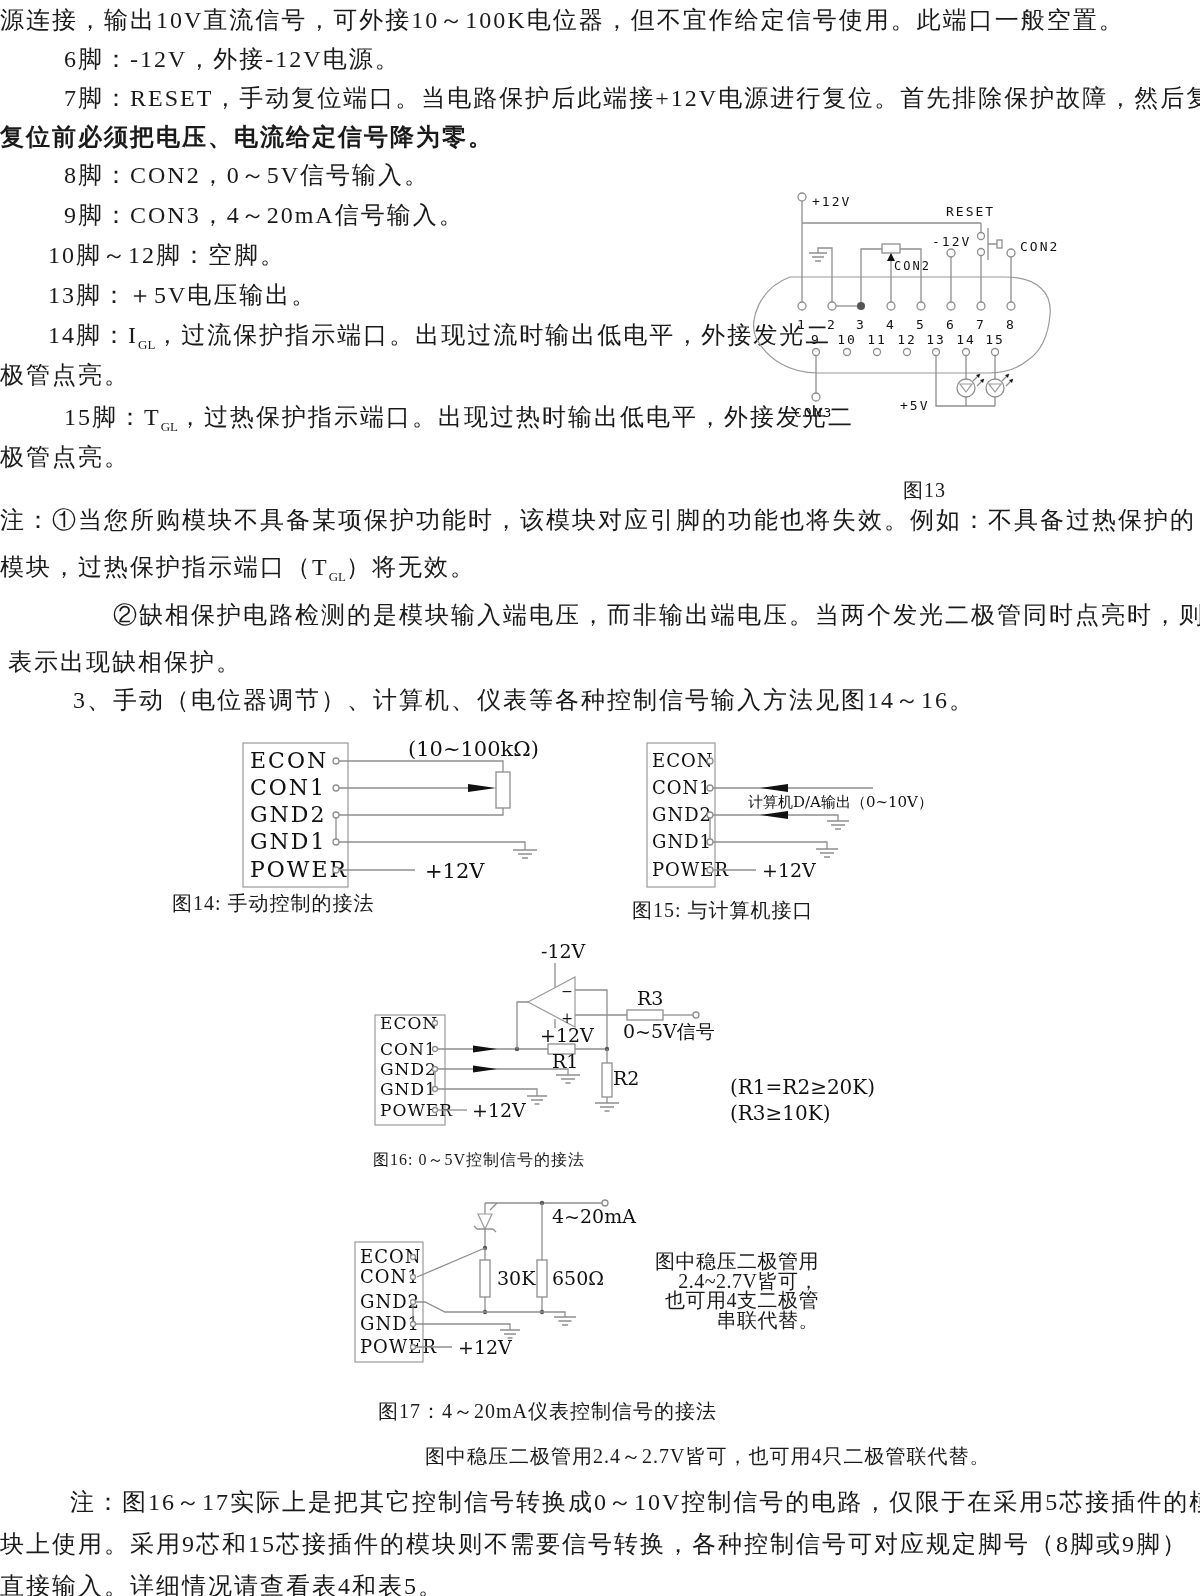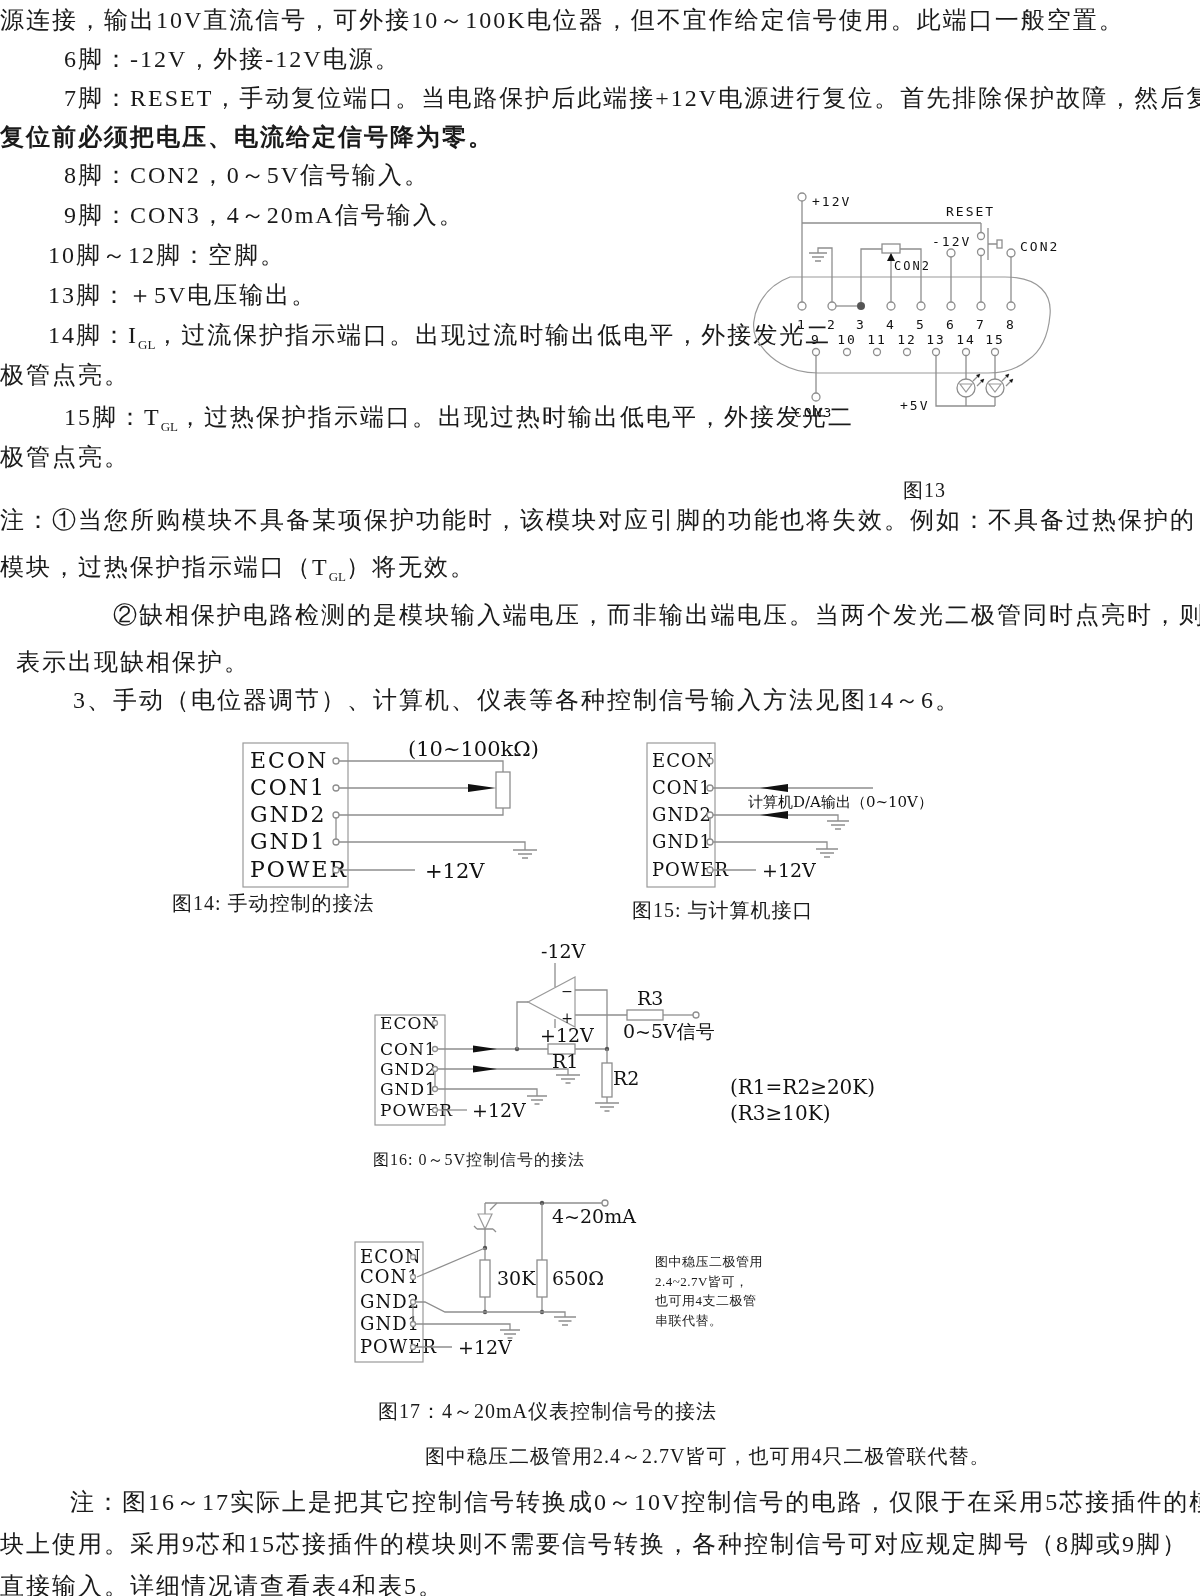--- a/index.html
+++ b/index.html
@@ -2,21 +2,21 @@
 <html><head>
 <meta charset="utf-8">
 <style>
   html,body{margin:0;padding:0;}
   body{width:1200px;height:1596px;position:relative;background:#ffffff;overflow:hidden;
        font-family:"Liberation Serif","DejaVu Serif",serif;color:#1a1a1a;}
   .line{position:absolute;white-space:nowrap;font-size:24px;letter-spacing:2px;line-height:28px;}
   .line.bold{font-weight:700;text-align:right;}
   .line sub{font-size:13px;letter-spacing:0;}
   .cap{position:absolute;white-space:nowrap;font-size:20px;letter-spacing:1px;}
-  .sidenote{position:absolute;font-size:13px;line-height:19.5px;letter-spacing:.5px;white-space:nowrap;}
+  .sidenote{position:absolute;font-size:20px;line-height:19.5px;letter-spacing:.5px;white-space:nowrap;text-align:right;}
   svg{position:absolute;overflow:visible;}
   svg text{font-family:"DejaVu Serif",serif;fill:#111;}
   svg text.m{font-family:"DejaVu Sans Mono",monospace;font-size:13px;letter-spacing:2px;}
   svg text.lbl{font-size:22px;letter-spacing:2px;}
   svg text.lbl2{font-size:18px;letter-spacing:1px;}
   svg text.an{font-size:19px;}
   .wire{stroke:#8e8e8e;stroke-width:1.3;fill:none;}
   .wire2{stroke:#9a9a9a;stroke-width:1.2;fill:none;}
   .term{stroke:#8e8e8e;stroke-width:1.3;fill:#fff;}
   .dot{fill:#555;stroke:none;}
@@ -33,22 +33,22 @@
 <div class="line" style="left:64px;top:201px">9脚：CON3，4～20mA信号输入。</div>
 <div class="line" style="left:48px;top:241px">10脚～12脚：空脚。</div>
 <div class="line" style="left:48px;top:281px">13脚：＋5V电压输出。</div>
 <div class="line" style="left:48px;top:321px"><span>14脚：I</span><sub>GL</sub><span>，过流保护指示端口。出现过流时输出低电平，外接发光二</span></div>
 <div class="line" style="left:0px;top:361px">极管点亮。</div>
 <div class="line" style="left:64px;top:403px"><span>15脚：T</span><sub>GL</sub><span>，过热保护指示端口。出现过热时输出低电平，外接发光二</span></div>
 <div class="line" style="left:0px;top:443px">极管点亮。</div>
 <div class="line" style="left:0px;top:506px">注：①当您所购模块不具备某项保护功能时，该模块对应引脚的功能也将失效。例如：不具备过热保护的</div>
 <div class="line" style="left:0px;top:553px"><span>模块，过热保护指示端口（T</span><sub>GL</sub><span>）将无效。</span></div>
 <div class="line" style="left:113px;top:601px">②缺相保护电路检测的是模块输入端电压，而非输出端电压。当两个发光二极管同时点亮时，则</div>
-<div class="line" style="left:16px;top:648px">表示出现缺相保护。</div>
-<div class="line" style="left:73px;top:686px">3、手动（电位器调节）、计算机、仪表等各种控制信号输入方法见图14～6。</div>
+<div class="line" style="left:8px;top:648px">表示出现缺相保护。</div>
+<div class="line" style="left:73px;top:686px">3、手动（电位器调节）、计算机、仪表等各种控制信号输入方法见图14～16。</div>
 
 <svg style="left:740px;top:180px" width="460" height="300" viewBox="0 0 460 300">
   <g>
     <path class="wire2" d="M 50,97 L 265,97 C 300,97 312,115 310,135 C 308,158 300,172 288,180 C 276,190 262,193 248,193 L 78,193 C 50,193 28,180 16,158 C 8,140 20,108 50,97 Z"></path>
   </g>
   <g>
     <circle class="term" cx="62" cy="17" r="4"></circle>
     <path class="wire" d="M62,21 V122 M62,43 H241 M241,43 V52 M241,76 V122"></path>
     <circle class="term" cx="241" cy="56" r="3.5"></circle>
     <circle class="term" cx="241" cy="72" r="3.5"></circle>

